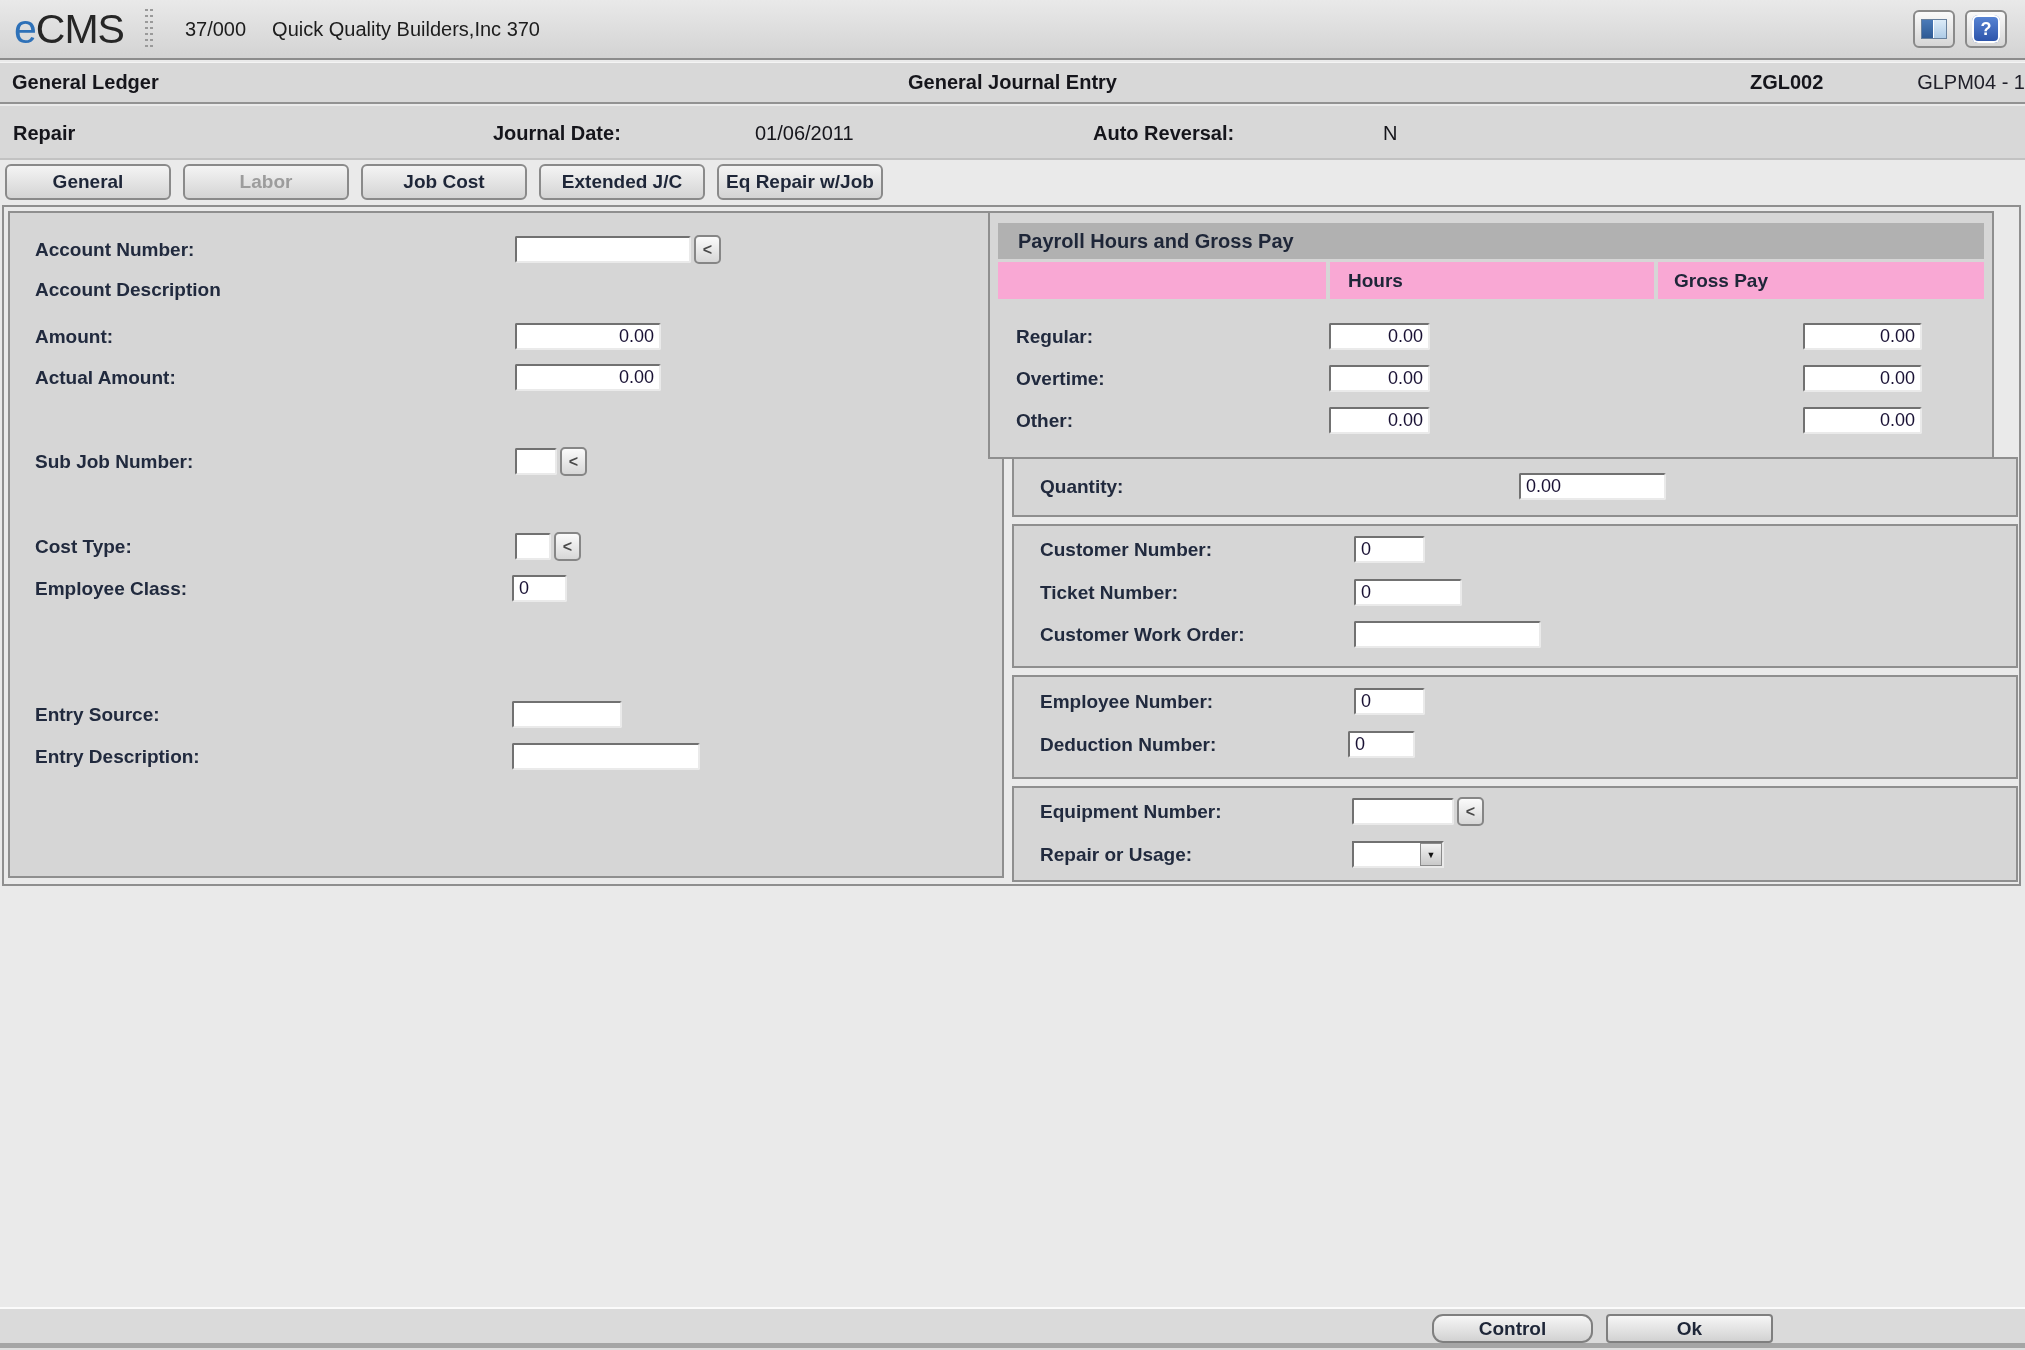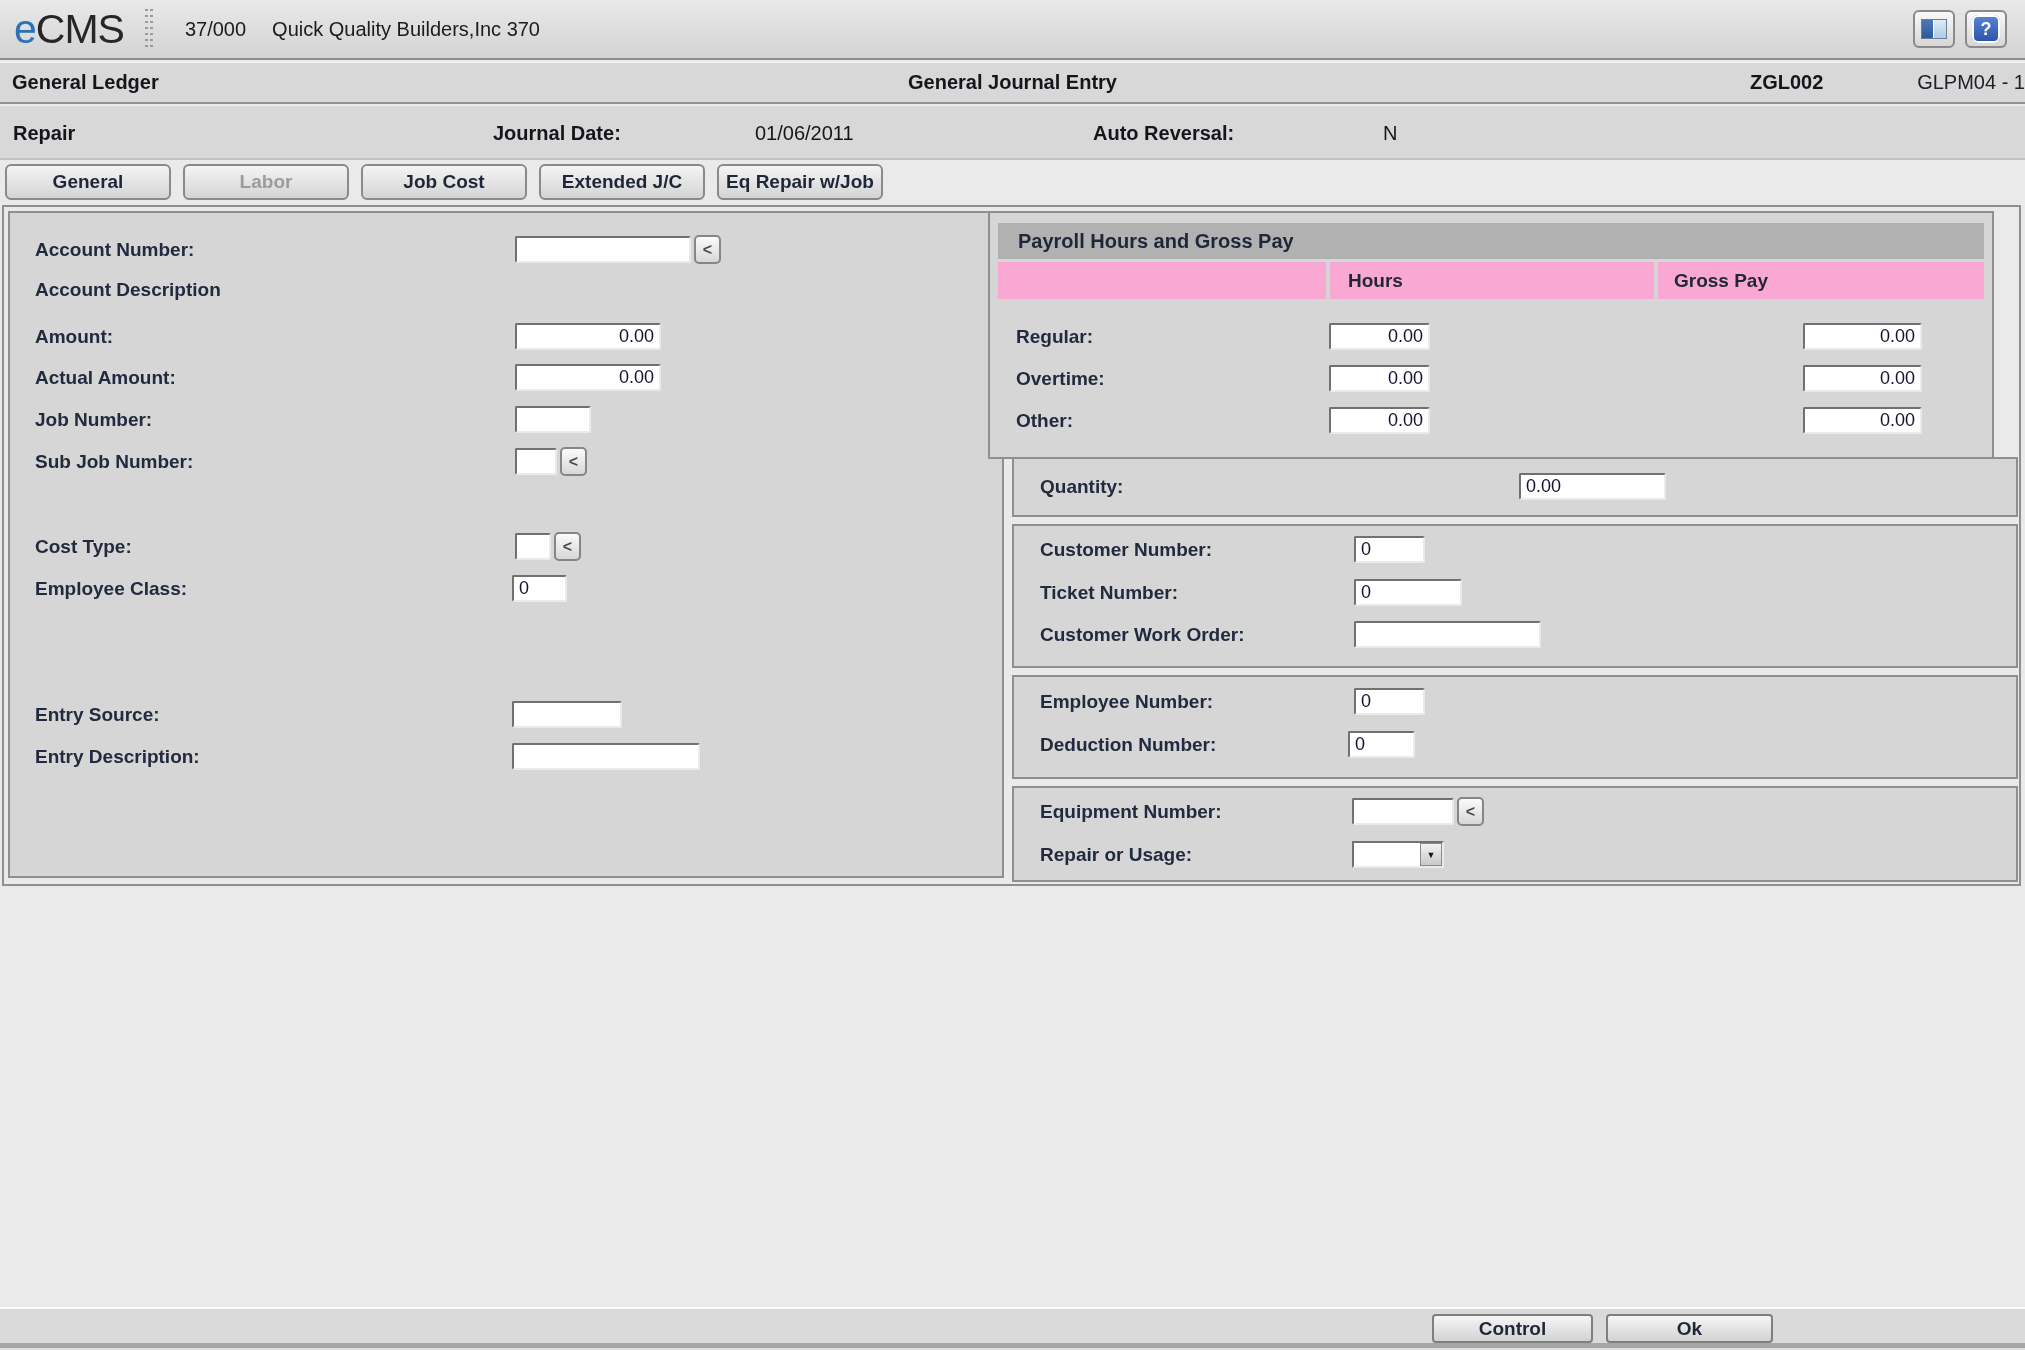--- a/index.html
+++ b/index.html
@@ -96,21 +96,21 @@
   .band.b3{width:326px;padding-left:16px;}
   
   .footer-bar{position:absolute;left:0;top:1307px;width:2025px;height:43px;
     background:#dadada;border-top:2px solid #fbfbfb;}
   .footer-bar::after{content:"";position:absolute;left:0;bottom:0;width:100%;height:5px;
     background:#a5a5a5;border-bottom:2px solid #dedede;}
   .btn{position:absolute;top:5px;height:29px;border:2px solid #7f7f7f;border-radius:4px;
     background:linear-gradient(180deg,#f6f6f6,#d2d2d2);
     display:flex;align-items:center;justify-content:center;
     font-size:19px;font-weight:bold;color:#1e2638;cursor:pointer;}
-  .btn-control{left:1432px;width:161px;}
+  .btn-control{left:1432px;width:161px;border-radius:11px;}
   .btn-ok{left:1606px;width:167px;}
 </style>
 </head>
 <body>
 
 <div class="topbar">
   <div class="logo"><span class="e">e</span><span class="cms">CMS</span></div>
   <div class="drag-dots"></div>
   <span class="company-code">37/000</span>
   <span class="company-name">Quick Quality Builders,Inc 370</span>
@@ -170,26 +170,20 @@
       <div class="fld" style="left:505px">
         <input class="tb num" style="width: 146px;" value="0.00">
       </div>
     </div>
     <div class="frow" style="top:150px">
       <span class="lab">Actual Amount:</span>
       <div class="fld" style="left:505px">
         <input class="tb num" style="width: 146px;" value="0.00">
       </div>
     </div>
-    <div class="frow" style="top:192px">
-      <span class="lab">Job Number:</span>
-      <div class="fld" style="left:505px">
-        <input class="tb" style="width: 76px;" value="">
-      </div>
-    </div>
     <div class="frow" style="top:234px">
       <span class="lab">Sub Job Number:</span>
       <div class="fld" style="left:505px">
         <input class="tb" style="width: 42px;" value="">
         <div class="lk">
             <span>&lt;</span>
           </div>
       </div>
     </div>
     <div class="frow" style="top:319px">

